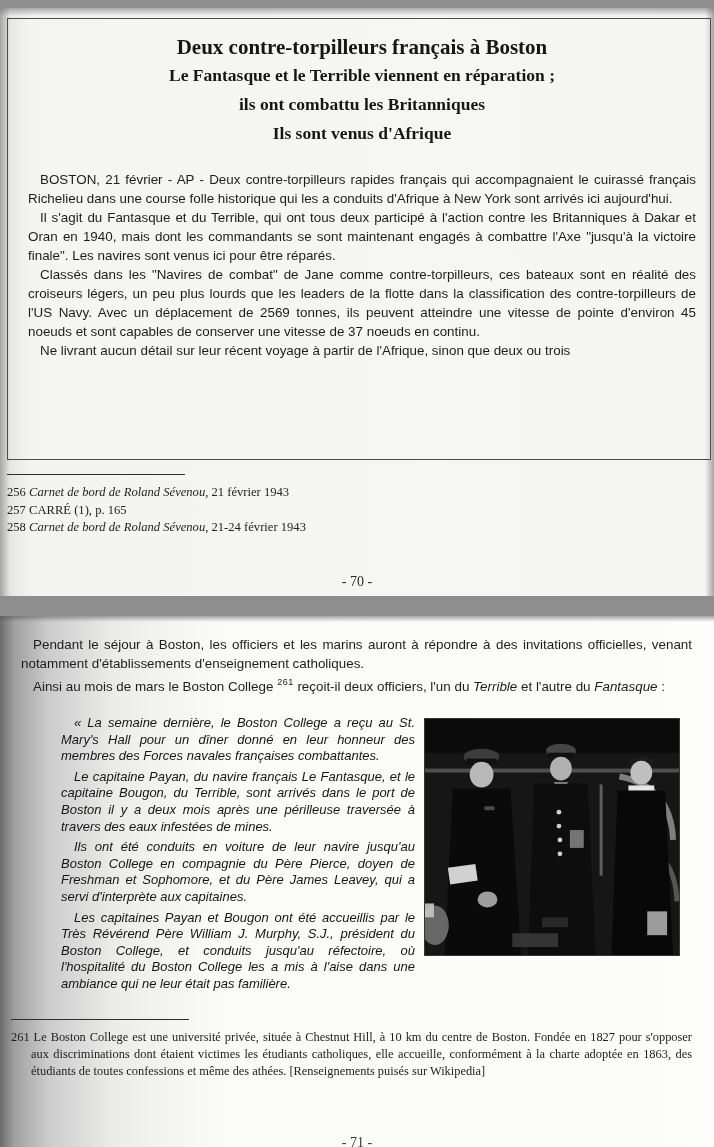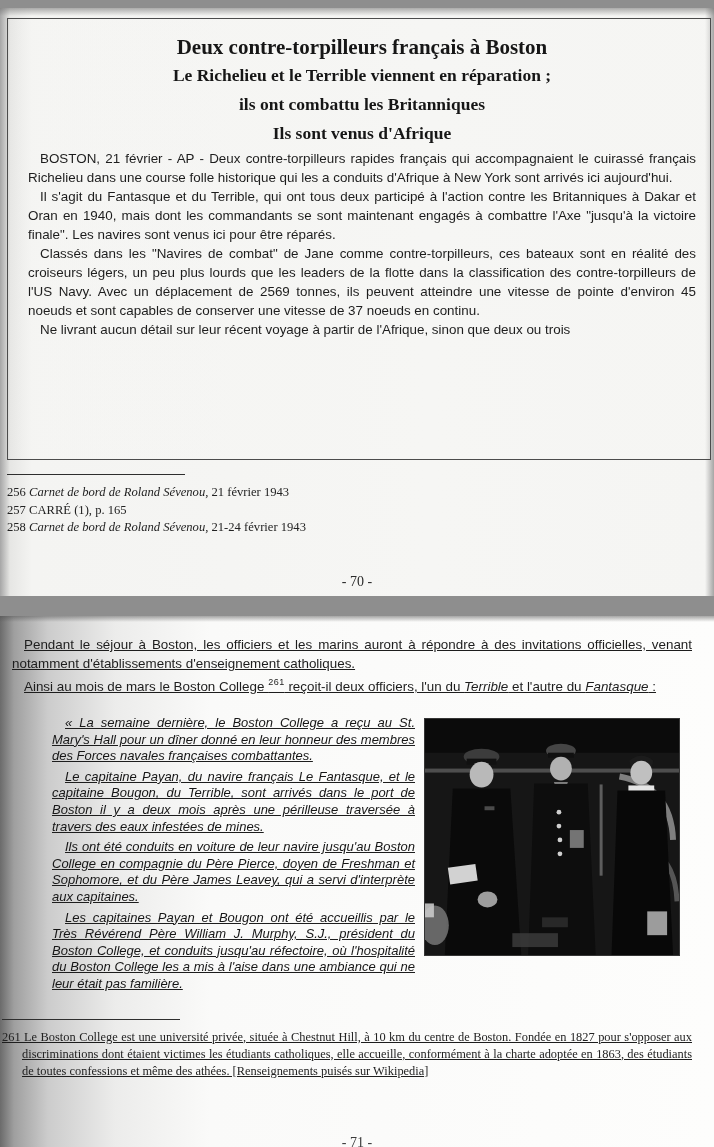--- a/index.html
+++ b/index.html
@@ -27,30 +27,30 @@
   
   .article-box{
     position:absolute;left:7px;top:10px;width:668px;height:432px;
     border:1px solid #4c4c4c;
     padding:8px 14px 0 20px;
     background:linear-gradient(90deg, rgba(230,230,228,.0) 0, rgba(246,246,244,.4) 30px);
   }
   .headlines{text-align:center;font-family:"Liberation Serif",serif;font-weight:bold;color:#161616;}
   .headline-1{font-size:21px;line-height:28px;margin-top:6px;}
   .headline-sub{font-size:17.5px;line-height:29px;}
-  .article-body{margin-top:1px;font-size:13.4px;line-height:19px;text-align:justify;color:#1d1d1d;}
+  .article-body{margin-top:22px;font-size:13.4px;line-height:19px;text-align:justify;color:#1d1d1d;}
   .article-body p{margin:0;text-indent:12px;}
   .fn-block-1{position:absolute;left:7px;top:466px;width:690px;}
   .fn-rule{border:0;border-top:1px solid #2e2e2e;width:178px;margin:0 0 9px 0;}
   .fn{font-family:"Liberation Serif",serif;font-size:12.6px;line-height:17.5px;color:#222;}
   .pagenum{position:absolute;left:0;width:714px;text-align:center;
     font-family:"Liberation Serif",serif;font-size:14px;color:#2a2a2a;}
   .pn70{top:566px;}
   
-  .page2-content{padding:19px 22px 0 12px;font-size:13.4px;line-height:19px;text-align:justify;color:#1d1d1d;text-decoration:underline;}
+  .page2-content{padding:19px 22px 0 21px;font-size:13.4px;line-height:19px;text-align:justify;color:#1d1d1d;}
   .page2-content p{margin:0;text-indent:12px;}
   .intro-2{margin-top:25px;}
   .fnref{font-size:9px;vertical-align:6px;letter-spacing:.5px;}
   .quote{
     margin:19px 0 0 36px;
     font-size:13px;line-height:16.6px;font-style:italic;text-align:justify;color:#161616;
   }
   .quote p{margin:4px;text-indent:13px;}
   .photo-frame{
     float:right;width:256px;height:238px;margin:3px 12px 8px 9px;
@@ -62,21 +62,21 @@
   .fn-hang{padding-left:20px;text-indent:-20px;}
   .pn71{top:519px;color:#3a3a3a;}
 </style>
 </head>
 <body>
 
 <div class="page page1">
   <div class="article-box">
     <div class="headlines">
       <div class="headline-1">Deux contre-torpilleurs français à Boston</div>
-      <div class="headline-sub">Le Richelieu et le Terrible viennent en réparation ;</div>
+      <div class="headline-sub">Le Fantasque et le Terrible viennent en réparation ;</div>
       <div class="headline-sub">ils ont combattu les Britanniques</div>
       <div class="headline-sub">Ils sont venus d'Afrique</div>
     </div>
     <div class="article-body">
       <p>BOSTON, 21 février - AP - Deux contre-torpilleurs rapides français qui accompagnaient le cuirassé français Richelieu dans une course folle historique qui les a conduits d'Afrique à New York sont arrivés ici aujourd'hui.</p>
       <p>Il s'agit du Fantasque et du Terrible, qui ont tous deux participé à l'action contre les Britanniques à Dakar et Oran en 1940, mais dont les commandants se sont maintenant engagés à combattre l'Axe "jusqu'à la victoire finale". Les navires sont venus ici pour être réparés.</p>
       <p>Classés dans les "Navires de combat" de Jane comme contre-torpilleurs, ces bateaux sont en réalité des croiseurs légers, un peu plus lourds que les leaders de la flotte dans la classification des contre-torpilleurs de l'US Navy. Avec un déplacement de 2569 tonnes, ils peuvent atteindre une vitesse de pointe d'environ 45 noeuds et sont capables de conserver une vitesse de 37 noeuds en continu.</p>
       <p>Ne livrant aucun détail sur leur récent voyage à partir de l'Afrique, sinon que deux ou trois</p>
     </div>
   </div>

